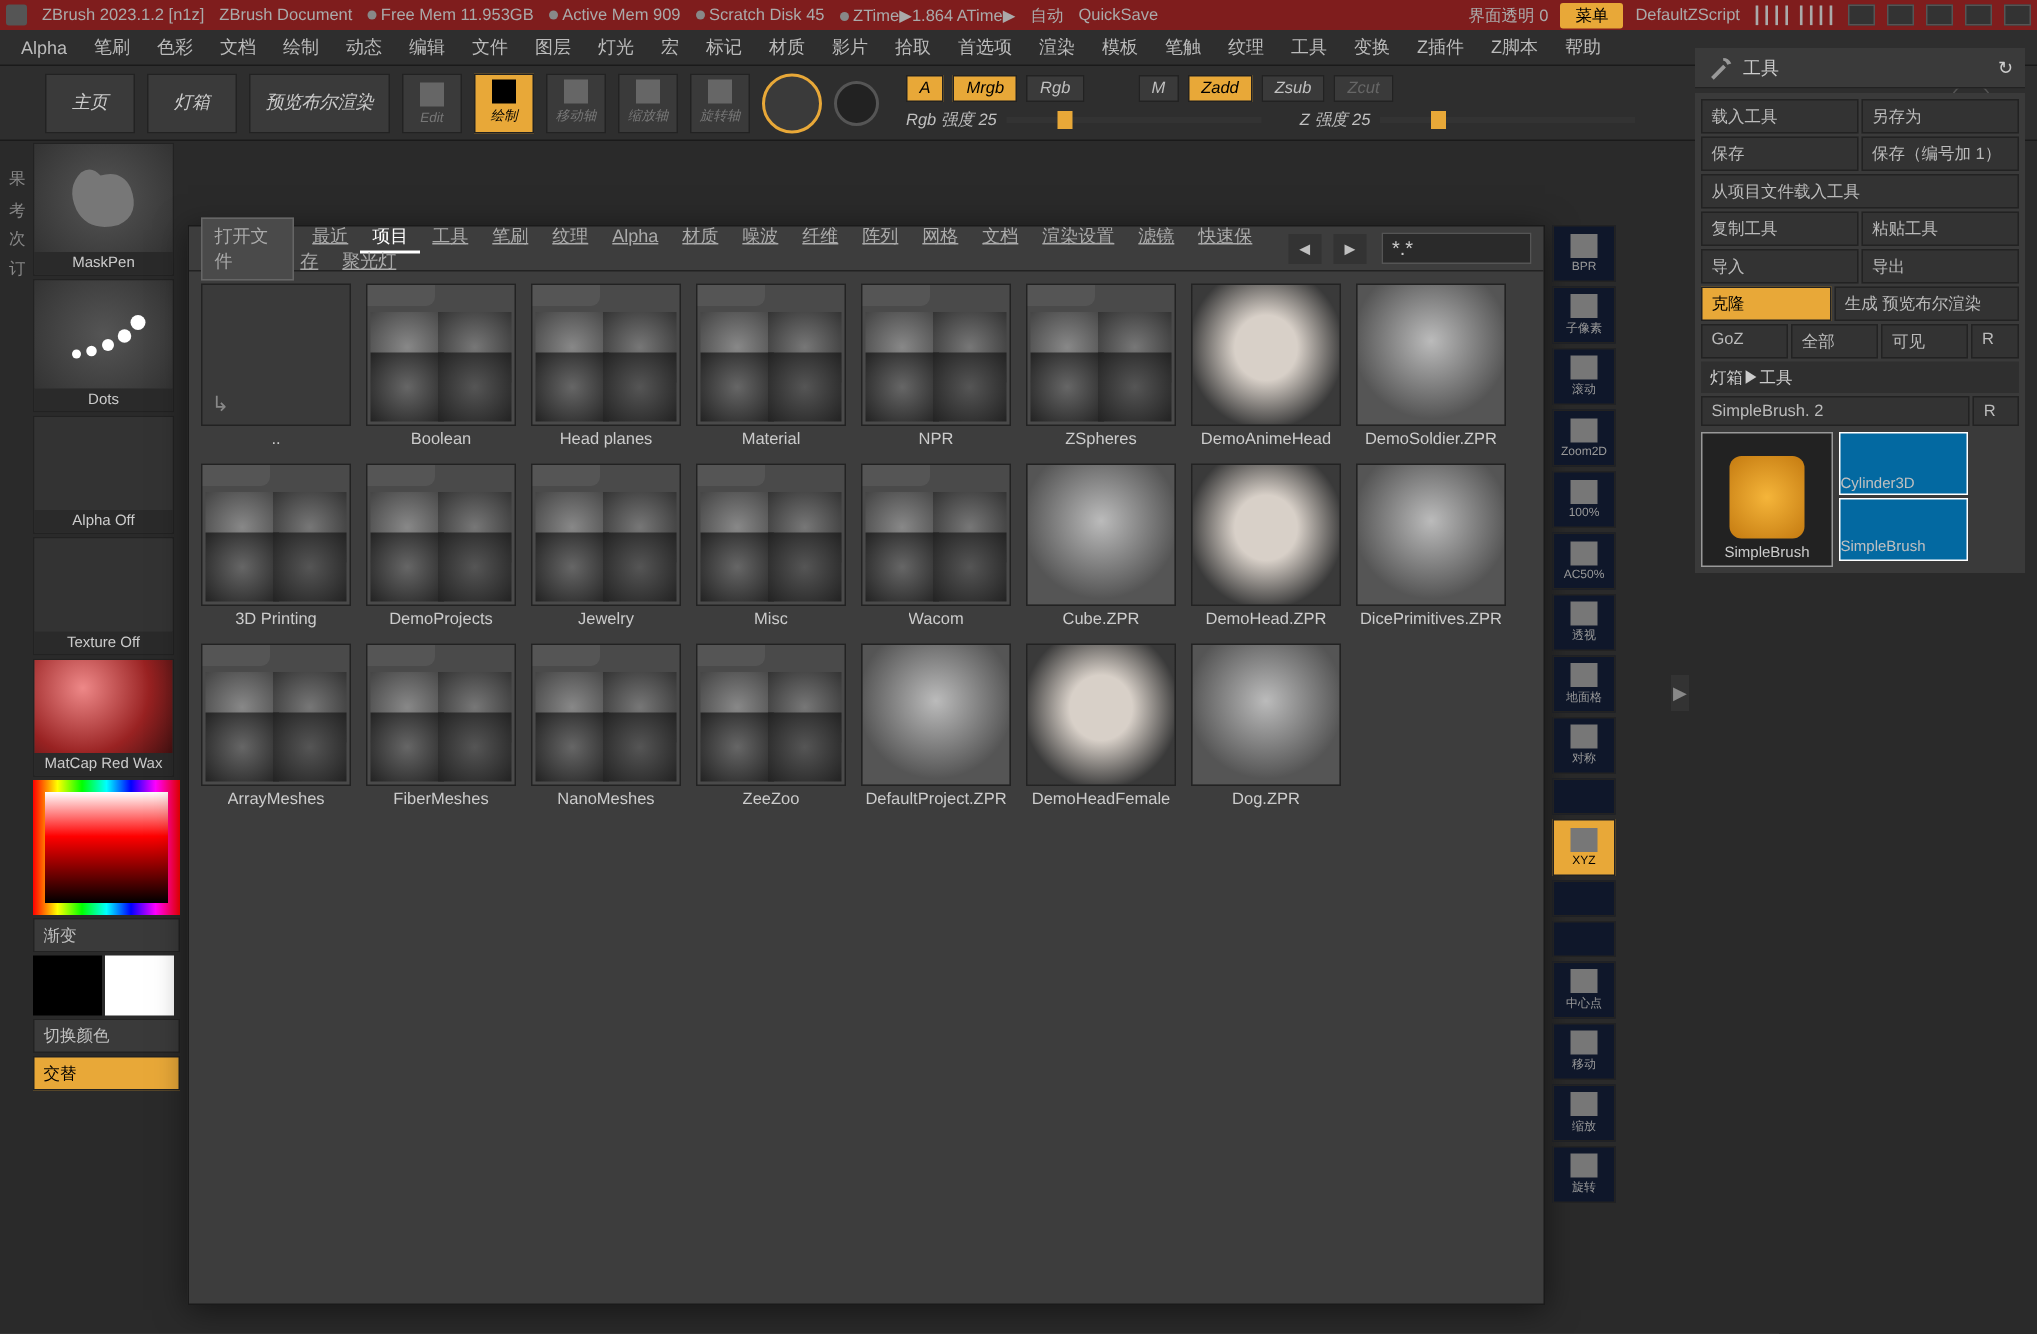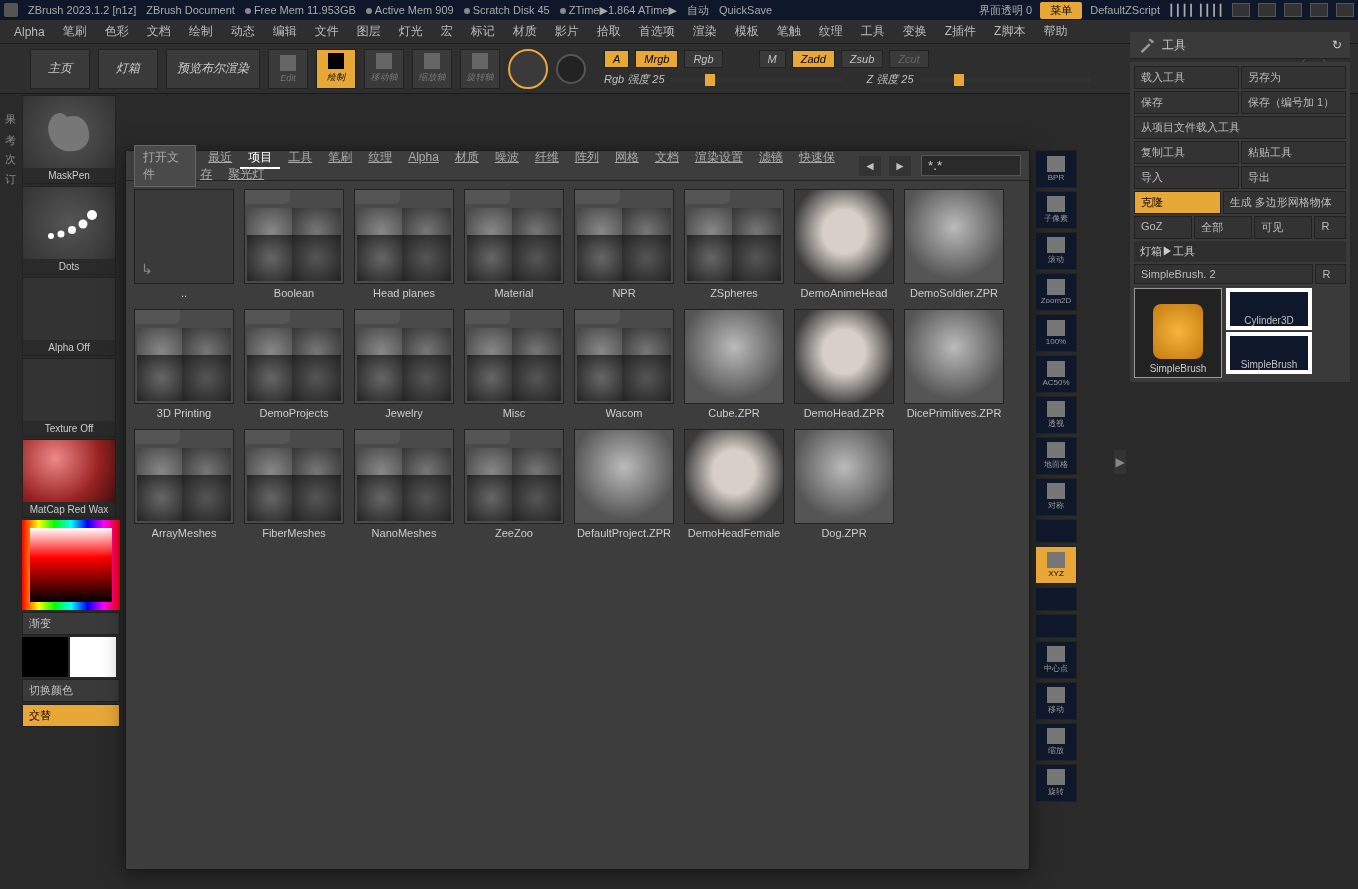--- a/index.html
+++ b/index.html
@@ -1,19 +1,19 @@
 <!DOCTYPE html>
 <html><head>
 <meta charset="utf-8">
 <style>
 * { margin:0; padding:0; box-sizing:border-box; font-family:Arial,'Microsoft YaHei',sans-serif; user-select:none; }
 body { background:#2a2a2a; color:#c0c0c0; font-size:12px; width:1358px; height:889px; overflow:hidden; position:relative; }
 
 
-.titlebar { height:20px; background:#0f172a; display:flex; align-items:center; padding:0 4px; font-size:11px; gap:10px; }
+.titlebar { height:20px; background:#7f1d1d; display:flex; align-items:center; padding:0 4px; font-size:11px; gap:10px; }
 .titlebar .logo { width:14px; height:14px; background:#555; border-radius:2px; }
 .titlebar span { color:#aaa; }
 .titlebar .dot { width:6px; height:6px; border-radius:50%; background:#888; display:inline-block; margin-right:3px; }
 .titlebar .menu-pill { background:#e8a838; color:#000; padding:1px 10px; border-radius:2px; }
 .titlebar .right { margin-left:auto; display:flex; gap:8px; align-items:center; }
 .titlebar .winbtn { width:18px; height:14px; background:#333; border:1px solid #555; }
 
 
 .menubar { height:24px; background:#2e2e2e; display:flex; align-items:center; padding:0 6px; gap:2px; border-bottom:1px solid #1a1a1a; }
 .menubar span { padding:2px 8px; color:#bbb; font-size:12px; cursor:pointer; }
@@ -83,21 +83,21 @@
 .right-panel { position:absolute; right:8px; top:62px; width:220px; background:#3a3a3a; padding:4px;}
 .rp-row { display:flex; gap:2px; margin-bottom:2px;}
 .rp-btn { flex:1; padding:3px 6px; background:#333; border:1px solid #222; font-size:11px; color:#bbb;}
 .rp-btn.on { background:#e8a838; color:#000;}
 .rp-label { padding:3px 6px; font-size:11px; color:#ccc; background:#2f2f2f; margin-bottom:2px;}
 .tool-thumbs { display:flex; gap:4px; margin-top:4px;}
 .tool-thumbs .tt { width:88px; height:90px; background:#222; border:1px solid #555; display:flex; flex-direction:column; align-items:center; justify-content:flex-end; font-size:10px; color:#ccc; padding-bottom:3px;}
 .tool-thumbs .tt.sel { border-color:#999;}
 .tt .shape { width:50px; height:55px; background:radial-gradient(circle,#f5b53a,#c47a10); border-radius:8px; margin:4px auto;}
 .sub-thumbs { display:flex; flex-direction:column; gap:2px;}
-.sub-thumbs .st { width:86px; height:42px; background:#0f172a; border:4px solid #ffffff; display:flex; align-items:center; justify-content:center; font-size:10px; flex-direction:column;}
+.sub-thumbs .st { width:86px; height:42px; background:#0369a1; border:1px solid #ffffff; display:flex; align-items:flex-start; justify-content:center; font-size:10px; flex-direction:column;}
 .chev { position:absolute; right:232px; top:450px; width:12px; height:24px; background:#333; color:#888; display:flex; align-items:center; justify-content:center;}
 
 svg.dots { width:60px; height:50px; }
 </style>
 </head>
 <body>
 
 <div class="titlebar">
   <div class="logo"></div>
   <span>ZBrush 2023.1.2 [n1z]</span>
@@ -516,21 +516,21 @@
   <div class="rp-row">
       <div class="rp-btn">复制工具</div>
       <div class="rp-btn">粘贴工具</div>
     </div>
   <div class="rp-row">
       <div class="rp-btn">导入</div>
       <div class="rp-btn">导出</div>
     </div>
   <div class="rp-row">
       <div class="rp-btn on">克隆</div>
-      <div class="rp-btn" style="flex:1.5">生成 多边形网格物体</div>
+      <div class="rp-btn" style="flex:1.5">生成 预览布尔渲染</div>
     </div>
   <div class="rp-row">
     <div class="rp-btn" style="flex:0.5">GoZ</div>
     <div class="rp-btn" style="flex:0.5">全部</div>
     <div class="rp-btn" style="flex:0.5">可见</div>
     <div class="rp-btn" style="flex:0.2">R</div>
   </div>
   <div class="rp-label">灯箱▶工具</div>
   <div class="rp-row">
     <div class="rp-btn" style="flex:3">SimpleBrush. 2</div>

